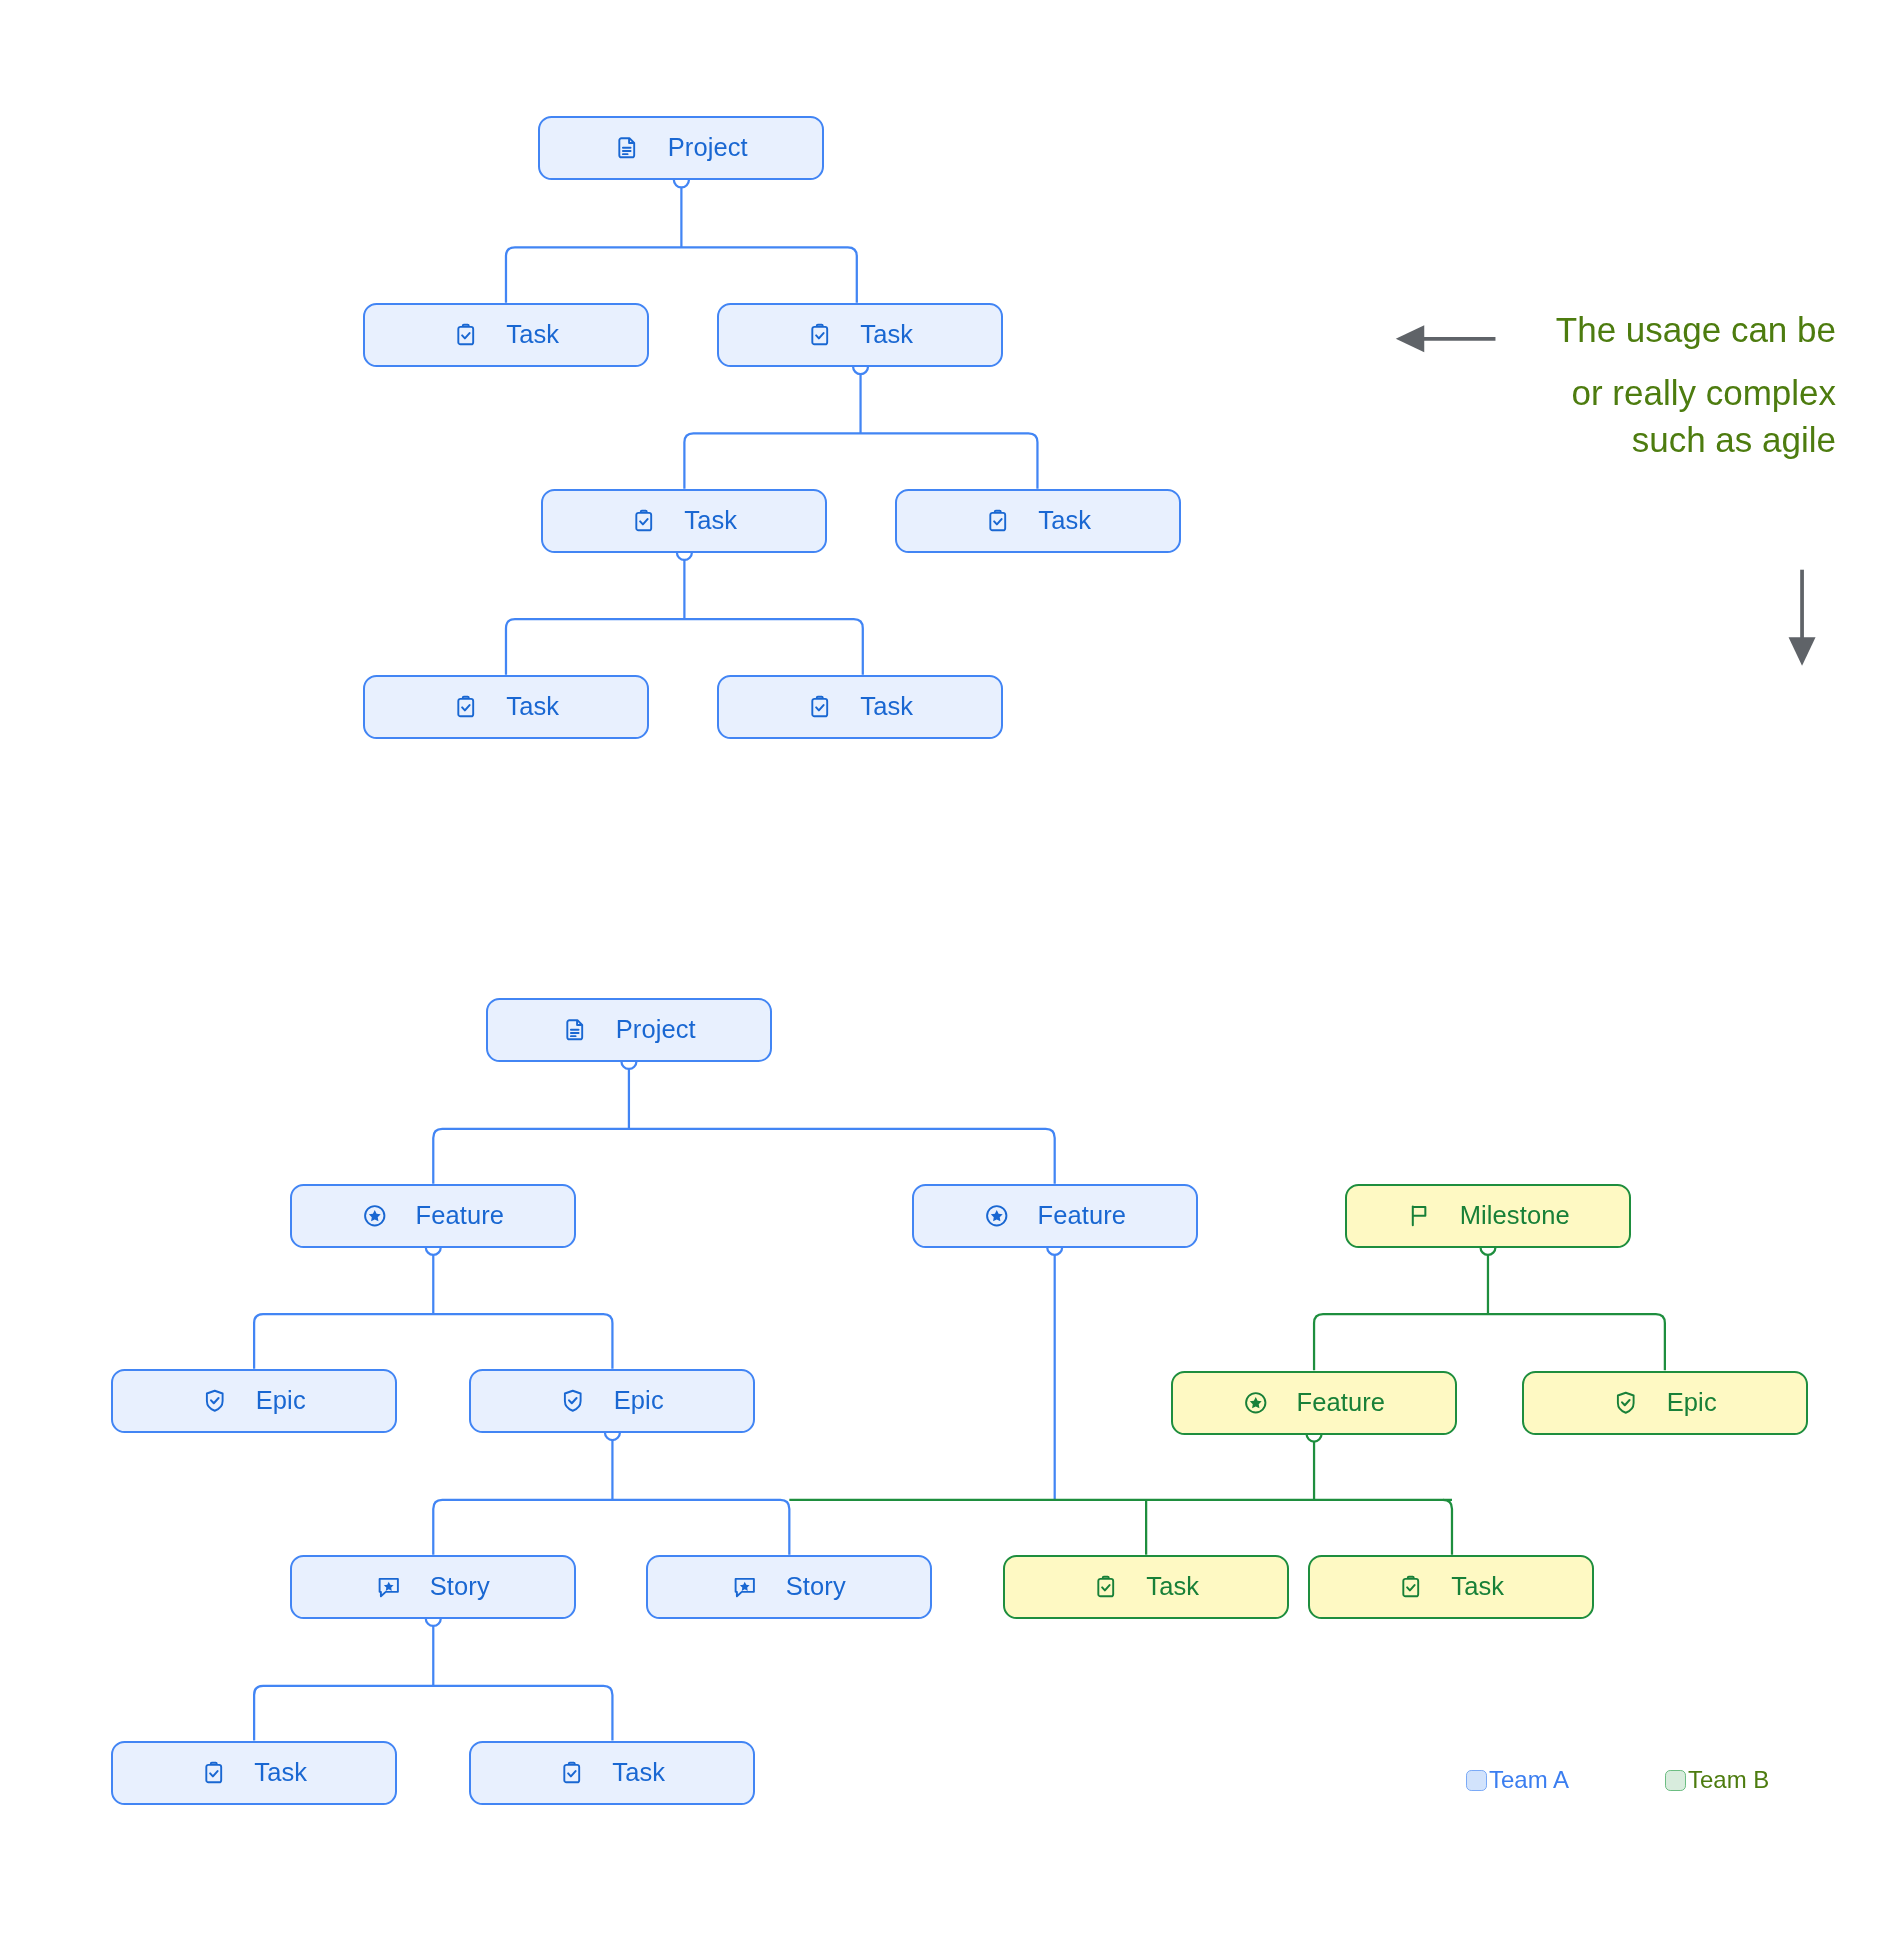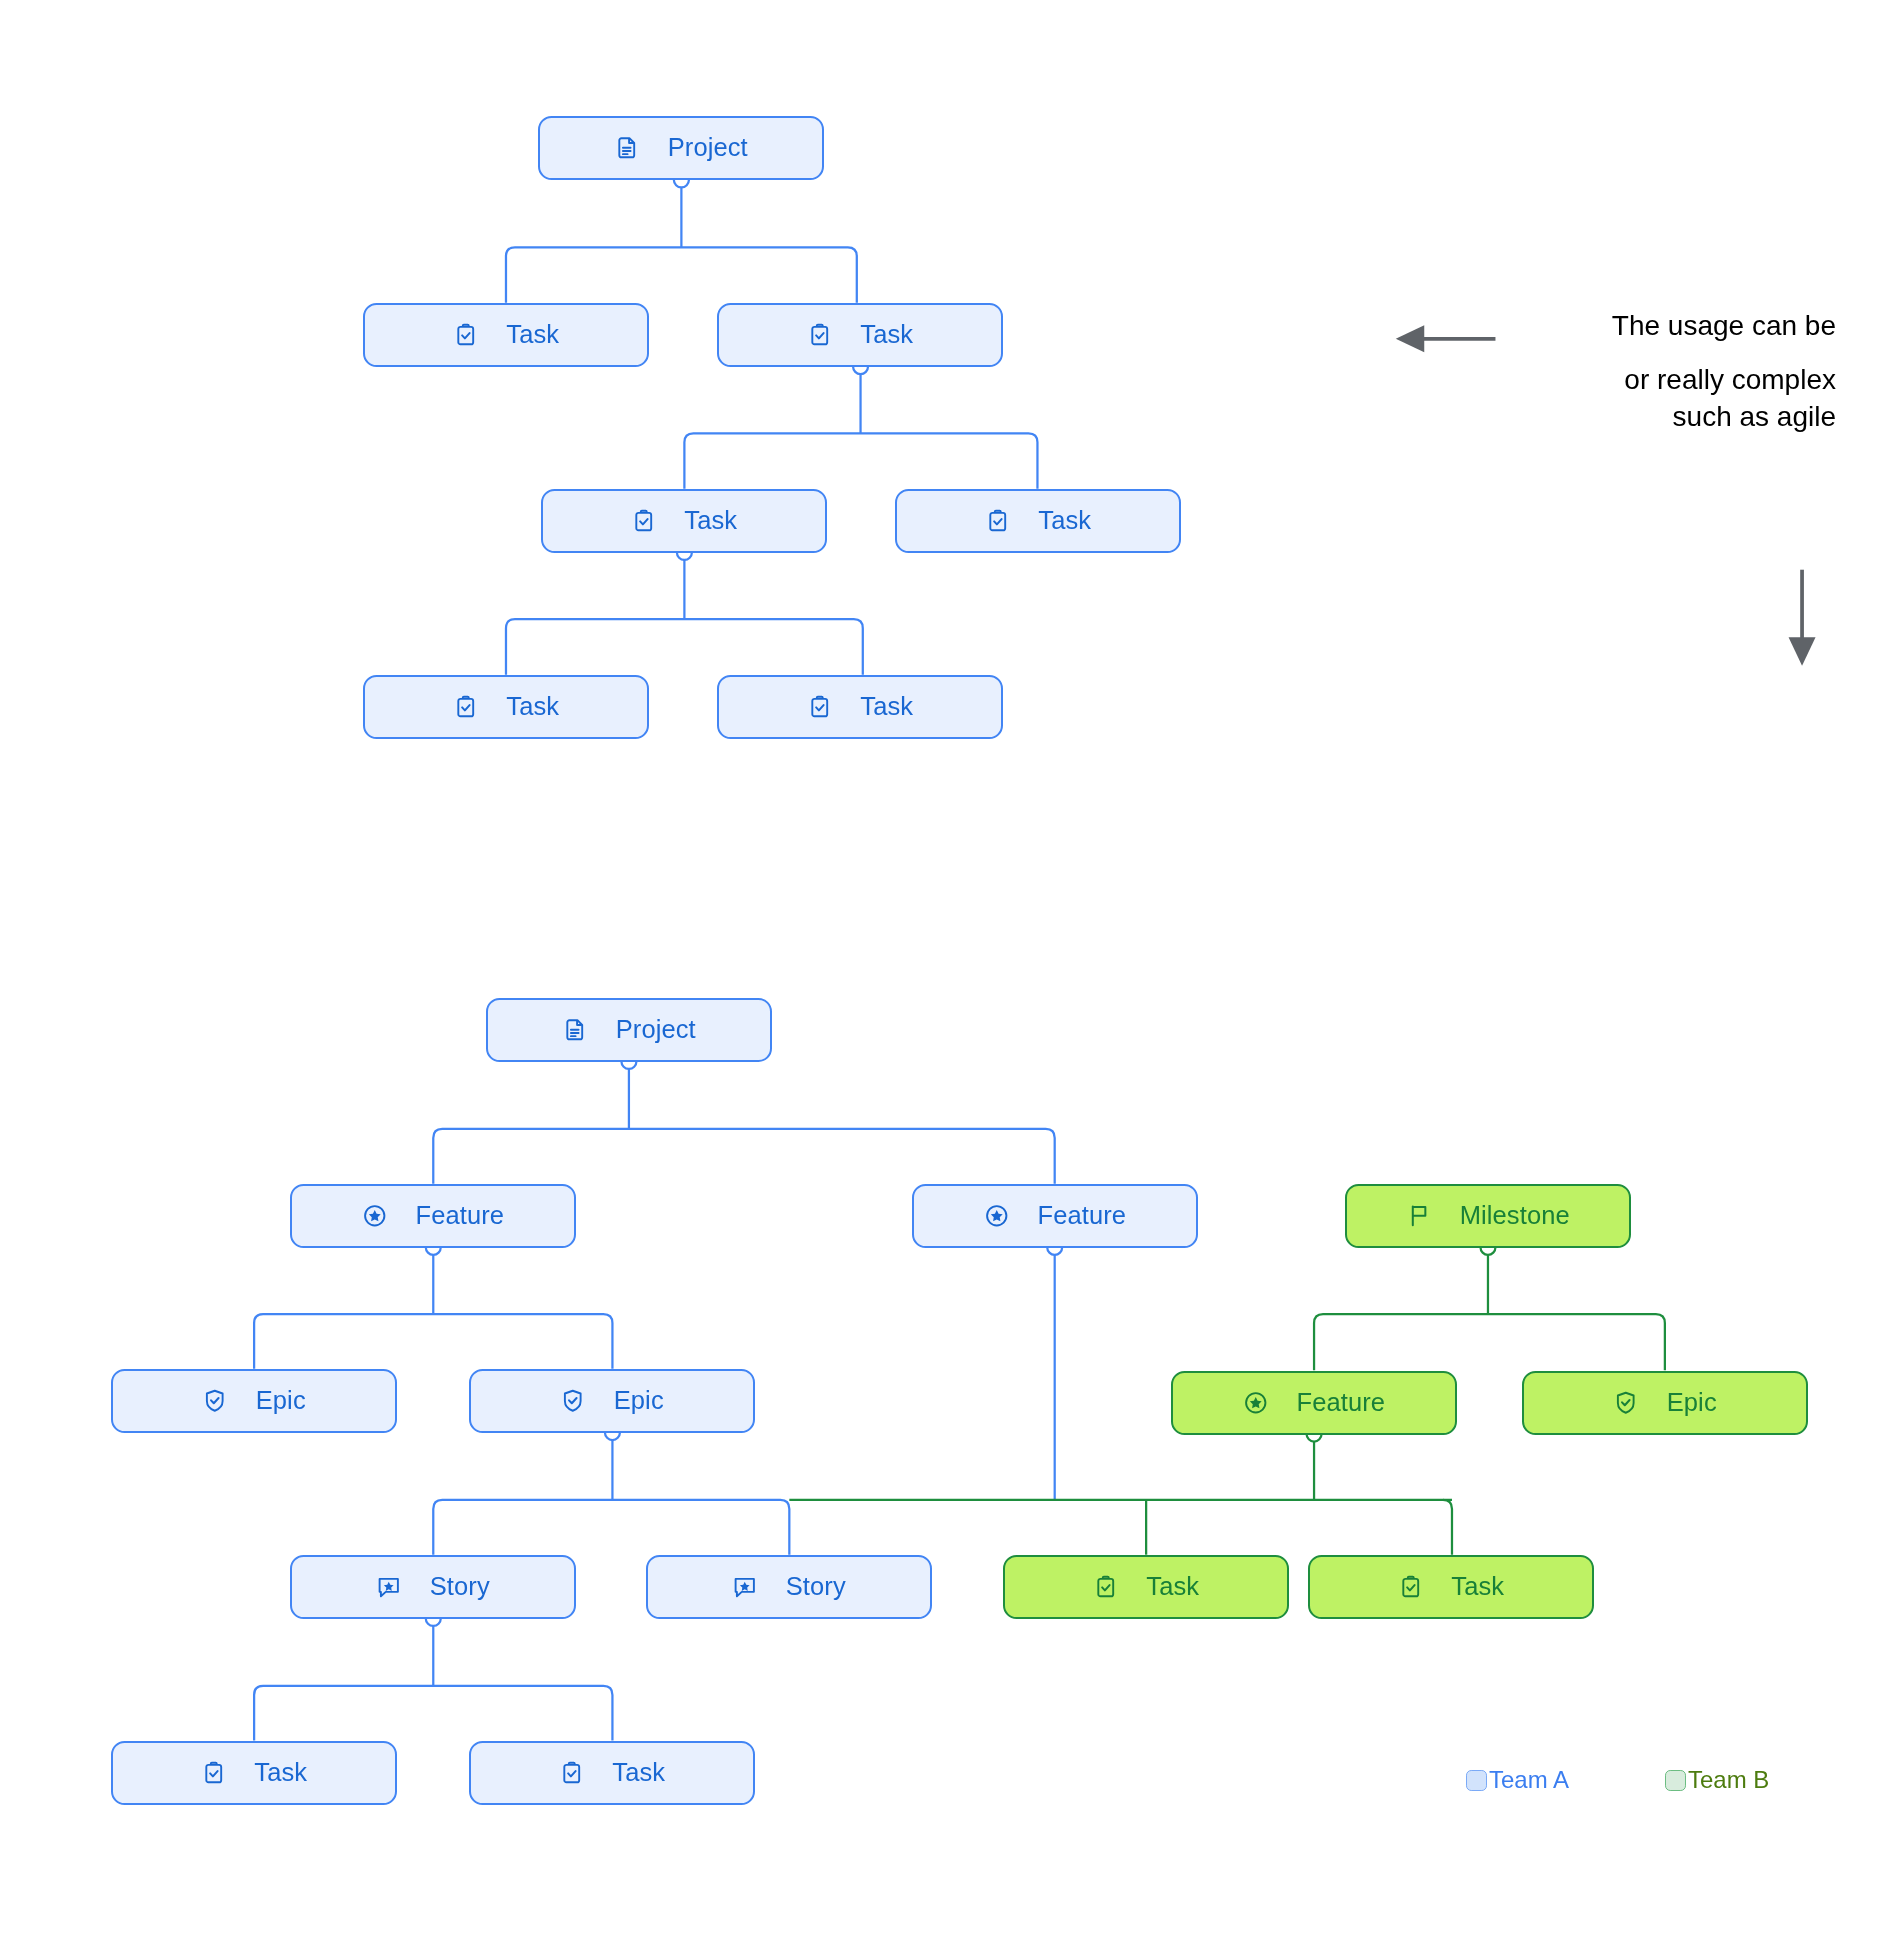--- a/index.html
+++ b/index.html
@@ -40,21 +40,21 @@
     font-size: 25.5px;
     letter-spacing: 0.1px;
     white-space: nowrap;
   }
   .node.team-a {
     background: #e8f0fe;
     border-color: #4285f4;
     color: #1967d2;
   }
   .node.team-b {
-    background: #bef264;
+    background: #fef9c3;
     border-color: #1e8e3e;
     color: #188038;
   }
   .node .node-icon {
     display: inline-flex;
     align-items: center;
     justify-content: center;
     width: 25.5px;
     height: 25.5px;
     flex: 0 0 auto;
@@ -62,22 +62,22 @@
   .node .node-icon svg { display:block; }
   .node .node-label { line-height: 1; }
 
   
   #annotation {
     position: absolute;
     left: 1484px;
     top: 307px;
     width: 352px;
     text-align: right;
-    color: #000000;
-    font-size: 28px;
+    color: #4d7c0f;
+    font-size: 35px;
     line-height: 1.33;
   }
   #annotation .ann-line { display: block; }
   #annotation .ann-gap { display: block; height: 16.5px; }
 
   #divider {
     position: absolute;
     left: 111px;
     top: 868px;
     width: 1720px;

